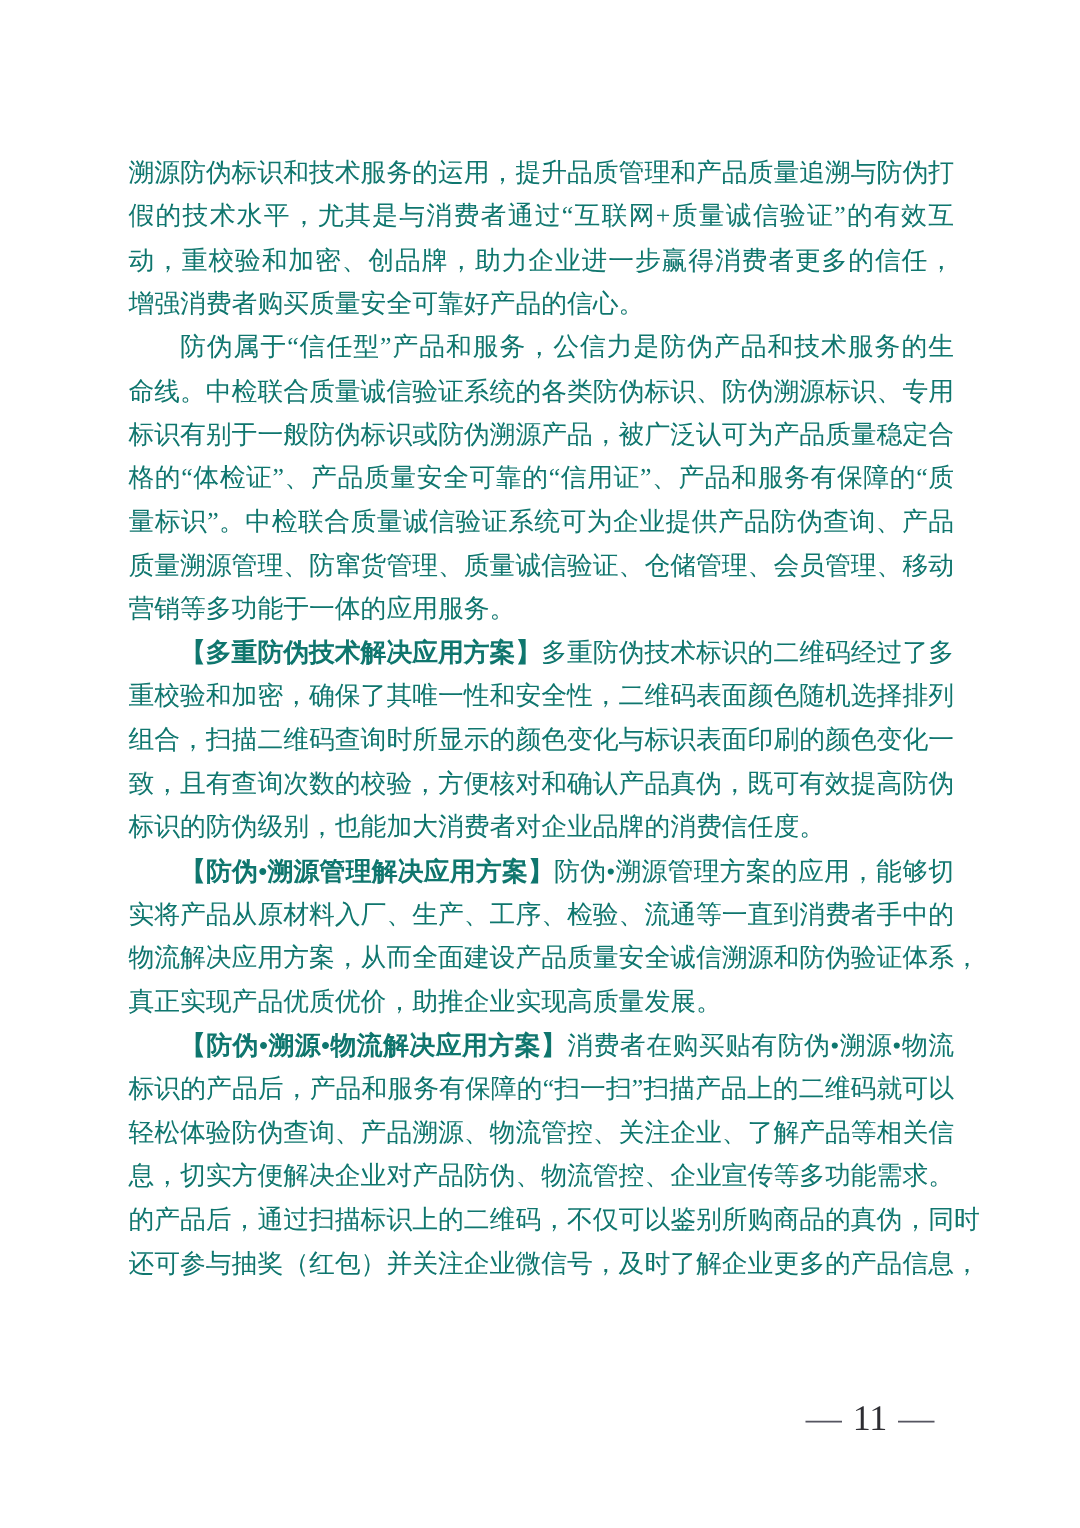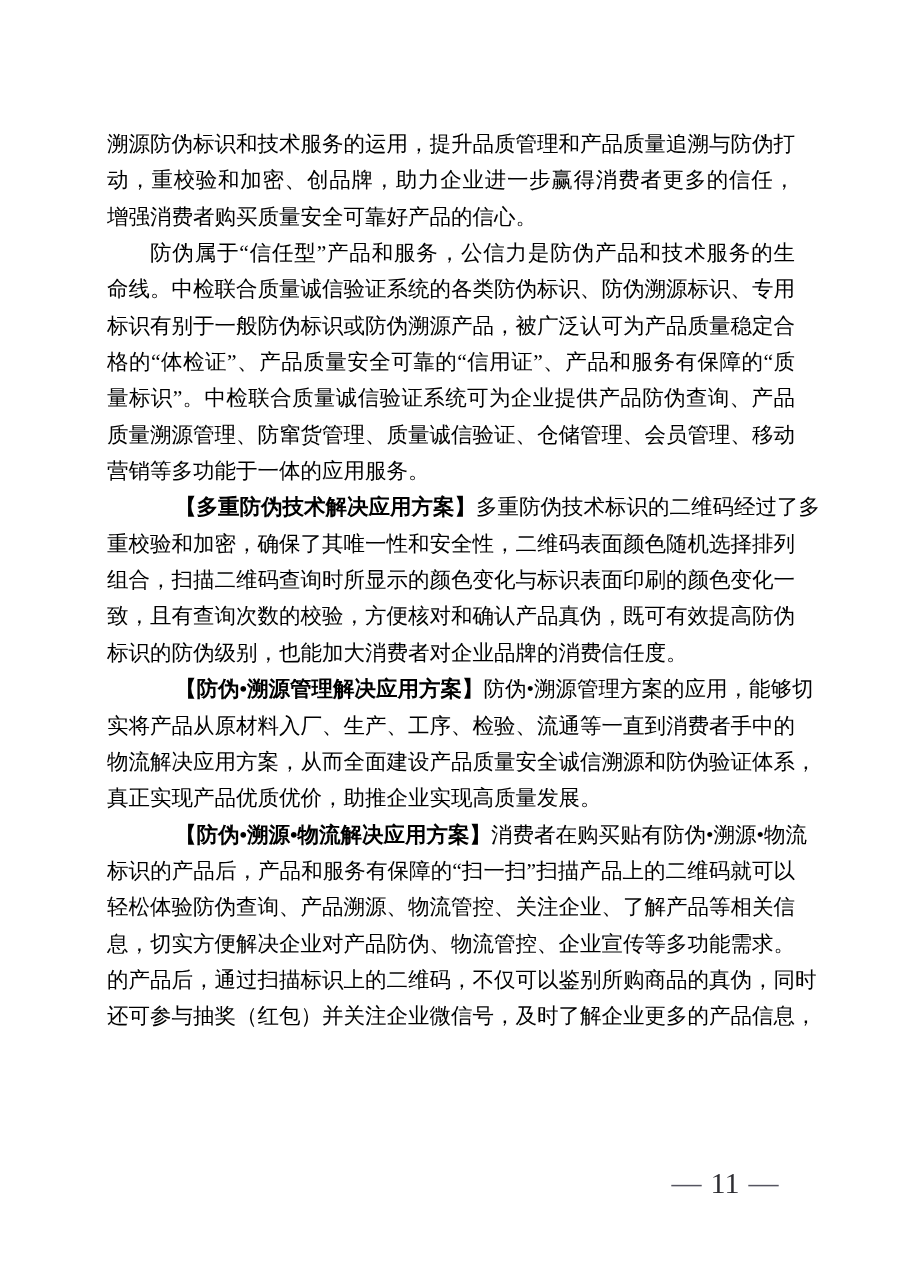--- a/index.html
+++ b/index.html
@@ -19,21 +19,21 @@
     inset: 0;
     background: #ffffff;
   }
   .text-block {
     position: absolute;
     left: 107px;
     top: 126px;
     width: 688px;
     font-size: 21.5px;
     line-height: 36.35px;
-    color: #000000;
+    color: #0f766e;
     letter-spacing: 0;
   }
   .paragraph {
     margin: 0;
     padding: 0;
   }
   .line {
     text-align: justify;
     text-align-last: justify;
     white-space: nowrap;
@@ -42,21 +42,20 @@
   }
   .line.end {
     text-align-last: left;
     white-space: normal;
   }
   .line.indent {
     padding-left: 43px;
   }
   .line .head {
     font-weight: bold;
-    margin-left: 25px;
   }
   .page-number {
     position: absolute;
     top: 1168px;
     left: 655px;
     width: 140px;
     text-align: center;
     font-size: 30px;
     line-height: 30px;
     color: #2e2e33;
@@ -67,20 +66,21 @@
     margin: 0 9px;
   }
 </style>
 </head>
 <body>
 
 <div class="page">
   <div class="text-block" id="text-block">
       <div class="paragraph">
         <div class="line">溯源防伪标识和技术服务的运用，提升品质管理和产品质量追溯与防伪打</div>
+        <div class="line">假的技术水平，尤其是与消费者通过“互联网+质量诚信验证”的有效互</div>
         <div class="line">动，重校验和加密、创品牌，助力企业进一步赢得消费者更多的信任，</div>
         <div class="line end">增强消费者购买质量安全可靠好产品的信心。</div>
       </div>
       <div class="paragraph">
         <div class="line indent">防伪属于“信任型”产品和服务，公信力是防伪产品和技术服务的生</div>
         <div class="line">命线。中检联合质量诚信验证系统的各类防伪标识、防伪溯源标识、专用</div>
         <div class="line">标识有别于一般防伪标识或防伪溯源产品，被广泛认可为产品质量稳定合</div>
         <div class="line">格的“体检证”、产品质量安全可靠的“信用证”、产品和服务有保障的“质</div>
         <div class="line">量标识”。中检联合质量诚信验证系统可为企业提供产品防伪查询、产品</div>
         <div class="line">质量溯源管理、防窜货管理、质量诚信验证、仓储管理、会员管理、移动</div>

